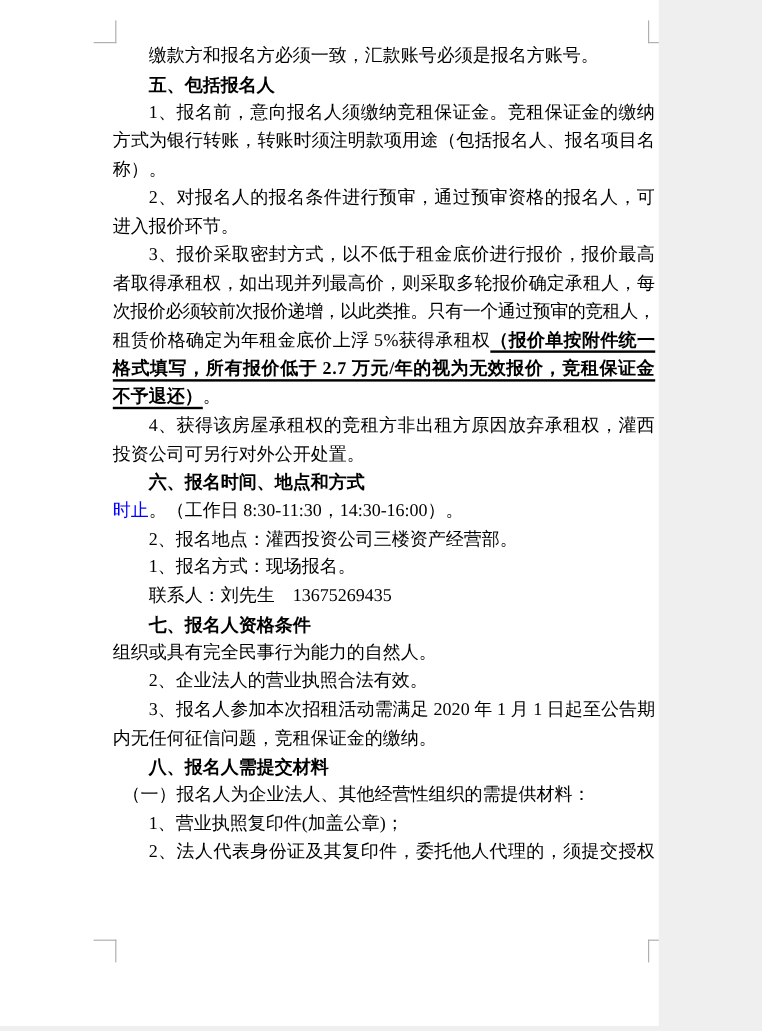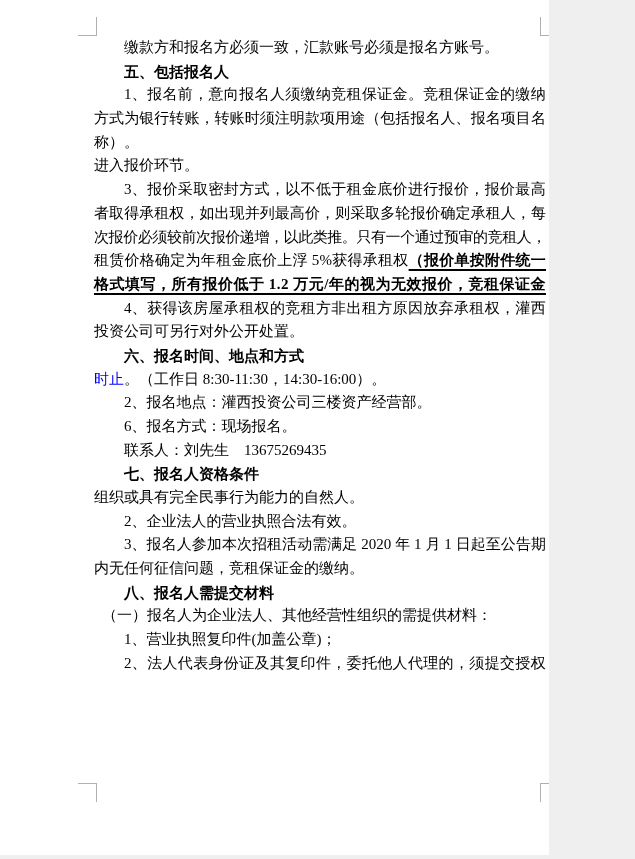--- a/index.html
+++ b/index.html
@@ -57,37 +57,39 @@
   <div class="crop tl"></div>
   <div class="crop tr"></div>
   <div class="crop bl"></div>
   <div class="crop br"></div>
   <div class="doc-text">
       <div class="line" style="padding-left: 30px;"><span class="inner"><span class="s-n">缴款方和报名方必须一致，汇款账号必须是报名方账号。</span></span></div>
       <div class="line" style="padding-left: 30px;"><span class="inner"><span class="s-b">五、包括报名人</span></span></div>
       <div class="line" style="padding-left: 30px;"><span class="inner" style="letter-spacing: 0.339286px;"><span class="s-n">1、报名前，意向报名人须缴纳竞租保证金。竞租保证金的缴纳</span></span></div>
       <div class="line" style="padding-left: 0px;"><span class="inner" style="letter-spacing: 0.0666667px;"><span class="s-n">方式为银行转账，转账时须注明款项用途（包括报名人、报名项目名</span></span></div>
       <div class="line" style="padding-left: 0px;"><span class="inner"><span class="s-n">称）。</span></span></div>
+      <div class="line" style="padding-left: 30px;"><span class="inner" style="letter-spacing: 0.339286px;"><span class="s-n">2、对报名人的报名条件进行预审，通过预审资格的报名人，可</span></span></div>
       <div class="line" style="padding-left: 0px;"><span class="inner"><span class="s-n">进入报价环节。</span></span></div>
       <div class="line" style="padding-left: 30px;"><span class="inner" style="letter-spacing: 0.339286px;"><span class="s-n">3、报价采取密封方式，以不低于租金底价进行报价，报价最高</span></span></div>
       <div class="line" style="padding-left: 0px;"><span class="inner" style="letter-spacing: 0.0666667px;"><span class="s-n">者取得承租权，如出现并列最高价，则采取多轮报价确定承租人，每</span></span></div>
       <div class="line" style="padding-left: 0px;"><span class="inner" style="letter-spacing: -0.419355px;"><span class="s-n">次报价必须较前次报价递增，以此类推。只有一个通过预审的竞租人，</span></span></div>
       <div class="line" style="padding-left: 0px;"><span class="inner" style="letter-spacing: 0.266129px;"><span class="s-n">租赁价格确定为年租金底价上浮 5%获得承租权</span><span class="s-bu">（报价单按附件统一</span></span></div>
-      <div class="line" style="padding-left: 0px;"><span class="inner" style="letter-spacing: 0.502367px;"><span class="s-bu">格式填写，所有报价低于 1.2 万元/年的视为无效报价，竞租保证金</span></span></div>
+      <div class="line" style="padding-left: 0px;"><span class="inner" style="letter-spacing: 0.502367px;"><span class="s-bu">格式填写，所有报价低于 2.7 万元/年的视为无效报价，竞租保证金</span></span></div>
+      <div class="line" style="padding-left: 0px;"><span class="inner"><span class="s-bu">不予退还）</span><span class="s-n">。</span></span></div>
       <div class="line" style="padding-left: 30px;"><span class="inner" style="letter-spacing: 0.339286px;"><span class="s-n">4、获得该房屋承租权的竞租方非出租方原因放弃承租权，灌西</span></span></div>
       <div class="line" style="padding-left: 0px;"><span class="inner"><span class="s-n">投资公司可另行对外公开处置。</span></span></div>
       <div class="line" style="padding-left: 30px;"><span class="inner"><span class="s-b">六、报名时间、地点和方式</span></span></div>
       <div class="line" style="padding-left: 0px;"><span class="inner"><span class="s-blue">时止</span><span class="s-n">。（工作日 8:30-11:30，14:30-16:00）。</span></span></div>
       <div class="line" style="padding-left: 30px;"><span class="inner"><span class="s-n">2、报名地点：灌西投资公司三楼资产经营部。</span></span></div>
-      <div class="line" style="padding-left: 30px;"><span class="inner"><span class="s-n">6、报名方式：现场报名。</span></span></div>
+      <div class="line" style="padding-left: 30px;"><span class="inner"><span class="s-n">1、报名方式：现场报名。</span></span></div>
       <div class="line" style="padding-left: 30px;"><span class="inner"><span class="s-n">联系人：刘先生　13675269435</span></span></div>
       <div class="line" style="padding-left: 30px;"><span class="inner"><span class="s-b">七、报名人资格条件</span></span></div>
       <div class="line" style="padding-left: 0px;"><span class="inner"><span class="s-n">组织或具有完全民事行为能力的自然人。</span></span></div>
       <div class="line" style="padding-left: 30px;"><span class="inner"><span class="s-n">2、企业法人的营业执照合法有效。</span></span></div>
       <div class="line" style="padding-left: 30px;"><span class="inner" style="letter-spacing: 0.0555556px;"><span class="s-n">3、报名人参加本次招租活动需满足 2020 年 1 月 1 日起至公告期</span></span></div>
       <div class="line" style="padding-left: 0px;"><span class="inner"><span class="s-n">内无任何征信问题，竞租保证金的缴纳。</span></span></div>
       <div class="line" style="padding-left: 30px;"><span class="inner"><span class="s-b">八、报名人需提交材料</span></span></div>
-      <div class="line" style="padding-left: 8px; font-family: Liberation Mono, monospace;"><span class="inner"><span class="s-n">（一）报名人为企业法人、其他经营性组织的需提供材料：</span></span></div>
+      <div class="line" style="padding-left: 8px;"><span class="inner"><span class="s-n">（一）报名人为企业法人、其他经营性组织的需提供材料：</span></span></div>
       <div class="line" style="padding-left: 30px;"><span class="inner"><span class="s-n">1、营业执照复印件(加盖公章)；</span></span></div>
       <div class="line" style="padding-left: 30px;"><span class="inner" style="letter-spacing: 0.339286px;"><span class="s-n">2、法人代表身份证及其复印件，委托他人代理的，须提交授权</span></span></div>
     </div>
 
 </div>
 
 </body></html>

